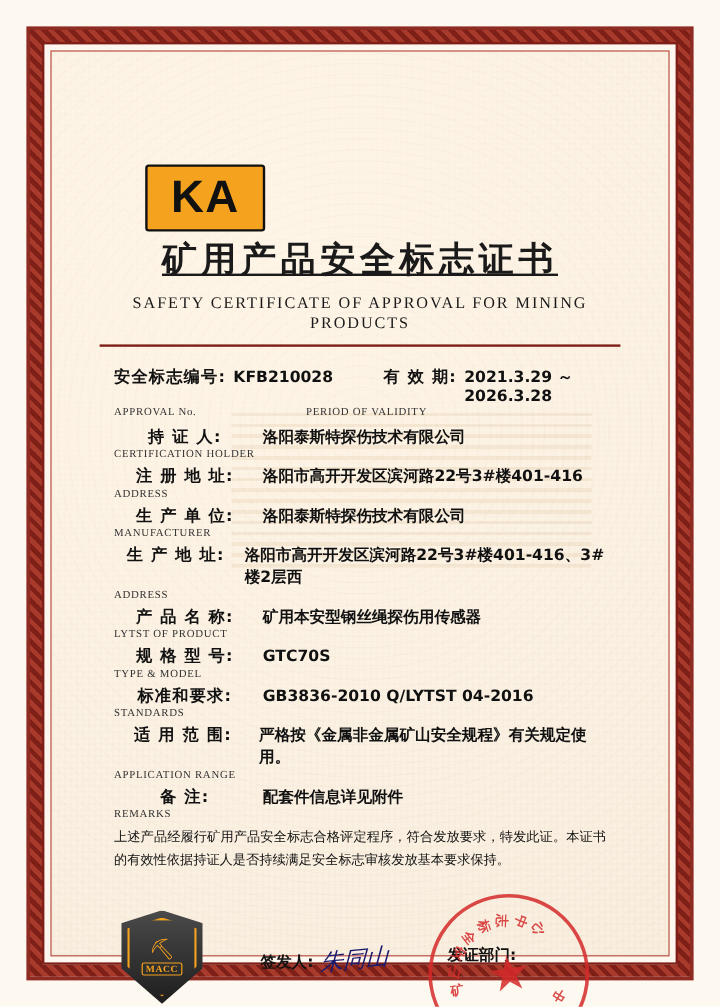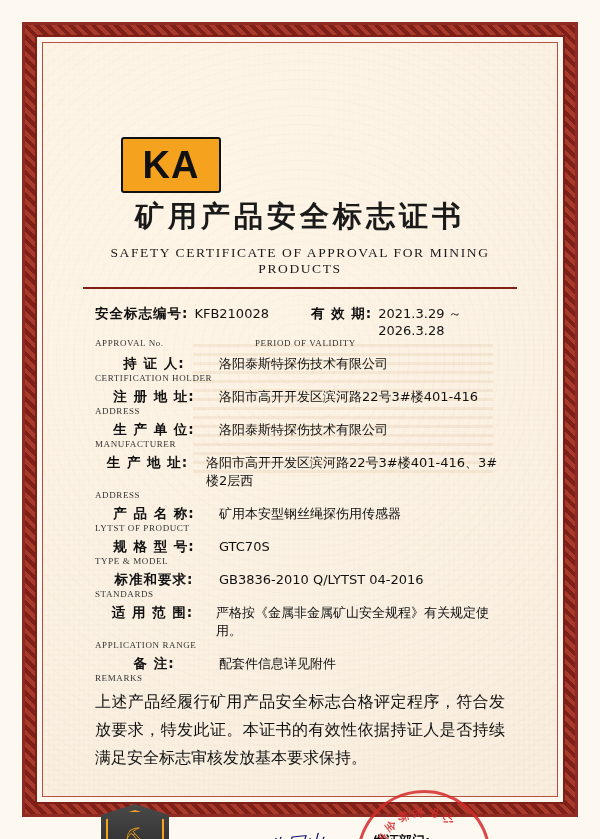--- a/index.html
+++ b/index.html
@@ -69,20 +69,21 @@
     letter-spacing:1px;line-height:1;
   }
   .title-cn{
     text-align:center;
     font-family:"DejaVu Sans", sans-serif;
     font-weight:bold;
     font-size:29px;
     letter-spacing:4px;
     color:#1a1a1a;
     margin-top:118px;
+    text-decoration:underline;
   }
   .title-en{
     text-align:center;
     font-family:"Liberation Serif", serif;
     font-size:13.5px;
     letter-spacing:1.6px;
     color:#1a1a1a;
     margin-top:8px;
   }
   .divider{
@@ -110,41 +111,42 @@
     color:#111;
     letter-spacing:1px;
     white-space:nowrap;
   }
   .lbl-cn.w7{width:118px;text-align:center;}
   .val{
     font-family:"DejaVu Sans", sans-serif;
     font-size:13px;
     color:#111;
     margin-left:6px;
+    font-weight:bold;
   }
   .lbl-en{
     font-family:"Liberation Serif", serif;
     font-size:9px;
     letter-spacing:.6px;
     color:#333;
     margin-top:0px;
     margin-bottom:5px;
   }
   .col-right{
     margin-left:42px;
   }
   .approval-sub{
     display:flex;
   }
   .approval-sub .en-left{width:160px;}
   .paragraph{
     margin-top:0;
     padding:0 12px;
     font-family:"DejaVu Sans", sans-serif;
-    font-size:16px;
+    font-size:11px;
     line-height:1.75;
     color:#111;
     text-align:justify;
   }
   
   .bottom{
     position:relative;
     margin-top:14px;
     height:150px;
   }

